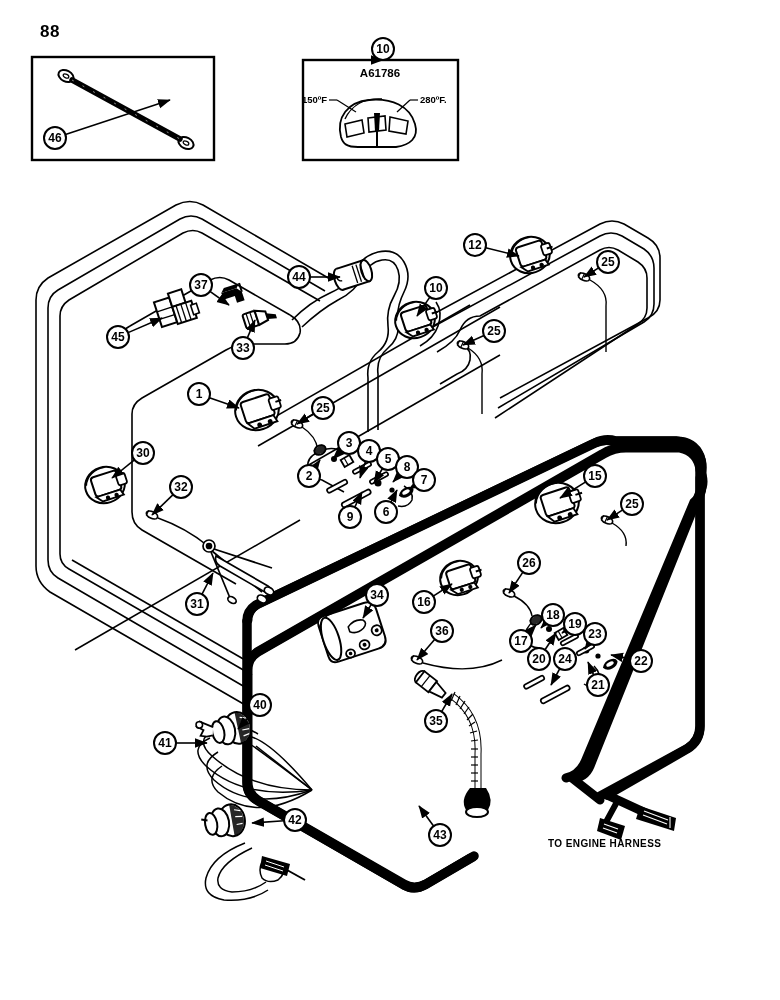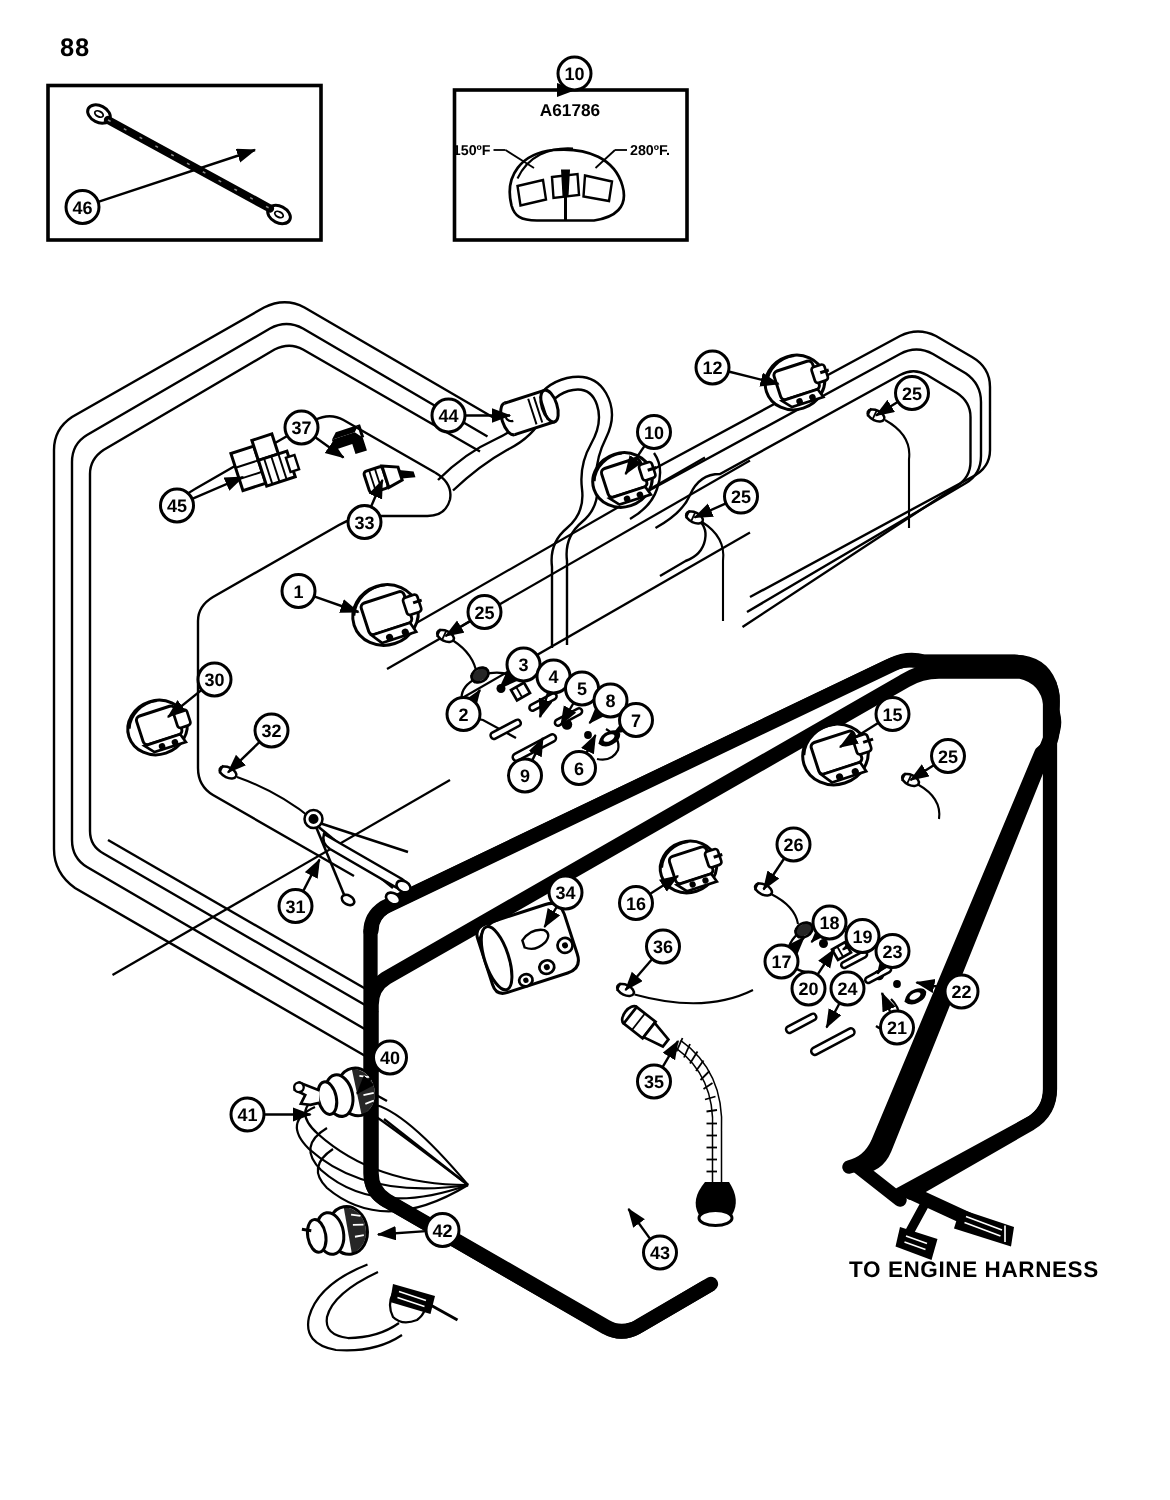--- a/index.html
+++ b/index.html
@@ -9,22 +9,22 @@
     font-family:"Liberation Sans", sans-serif;
     color:#000;
   }
   #root{position:absolute;inset:0;}
   svg{display:block;}
   .pgnum{
     position:absolute;left:40px;top:22px;
     font-weight:bold;font-size:17px;letter-spacing:.5px;text-align:right;
   }
   .harness-text{
-    position:absolute;left:566px;top:838px;
-    font-weight:bold;font-size:15px;letter-spacing:.4px;
+    position:absolute;left:548px;top:838px;
+    font-weight:bold;font-size:10px;letter-spacing:.4px;
   }
   text{font-family:"Liberation Sans", sans-serif;}
 </style>
 </head>
 <body>
 
 <div id="root">
 
   <div class="pgnum">88</div>
   <div class="harness-text">TO ENGINE HARNESS</div>

